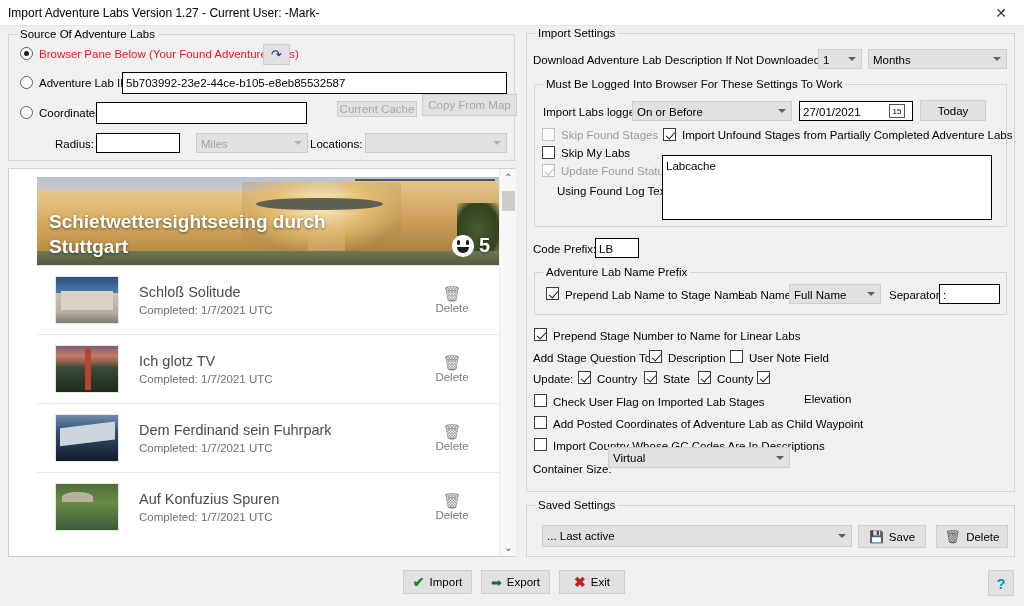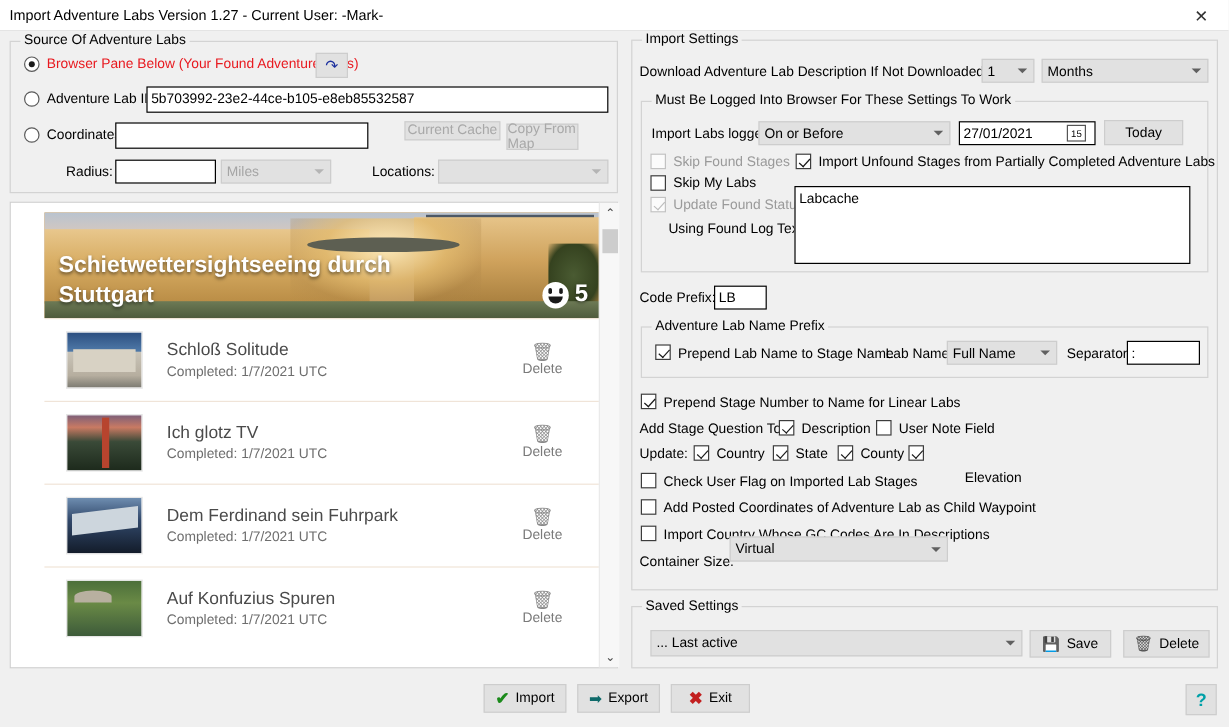--- a/index.html
+++ b/index.html
@@ -307,25 +307,25 @@
   </div>
 
   <div class="radio" style="left:20px; top:76px;"></div>
   <div class="lbl" style="left:39px; top:76px;">Adventure Lab ID:</div>
   <div class="txtbox" style="left:122px; top:72px; width:385px; height:22px;">5b703992-23e2-44ce-b105-e8eb85532587</div>
 
   <div class="radio" style="left:20px; top:106px;"></div>
   <div class="lbl" style="left:39px; top:106px;">Coordinates:</div>
   <div class="txtbox" style="left:96px; top:102px; width:211px; height:22px;"></div>
   <div class="btn disabled" style="left:337px; top:101px; width:80px; height:16px;">Current Cache</div>
-  <div class="btn disabled" style="left:422px; top:103px; width:60px; height:22px;">Copy From Map</div>
+  <div class="btn disabled" style="left:422px; top:94px; width:95px; height:22px;">Copy From Map</div>
 
   <div class="lbl" style="left:55px; top:137px;">Radius:</div>
   <div class="txtbox" style="left:96px; top:133px; width:84px; height:20px;"></div>
-  <div class="combo disabled" style="left:184px; top:133px; width:92px; height:20px;">
+  <div class="combo disabled" style="left:196px; top:133px; width:112px; height:20px;">
     <span>Miles</span>
     <span class="chev"></span>
   </div>
   <div class="lbl" style="left:310px; top:137px;">Locations:</div>
   <div class="combo disabled" style="left:365px; top:133px; width:142px; height:20px;">
     <span></span>
     <span class="chev"></span>
   </div>
 
   <div class="browser" style="left:8px; top:168px; width:507px; height:389px;">

